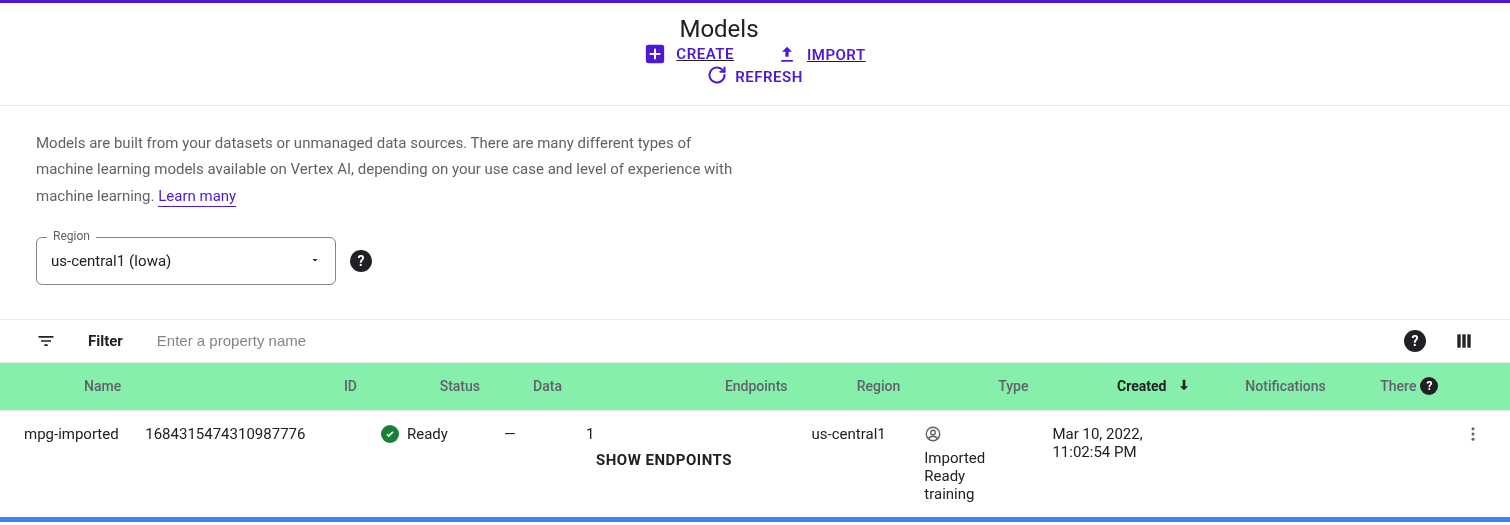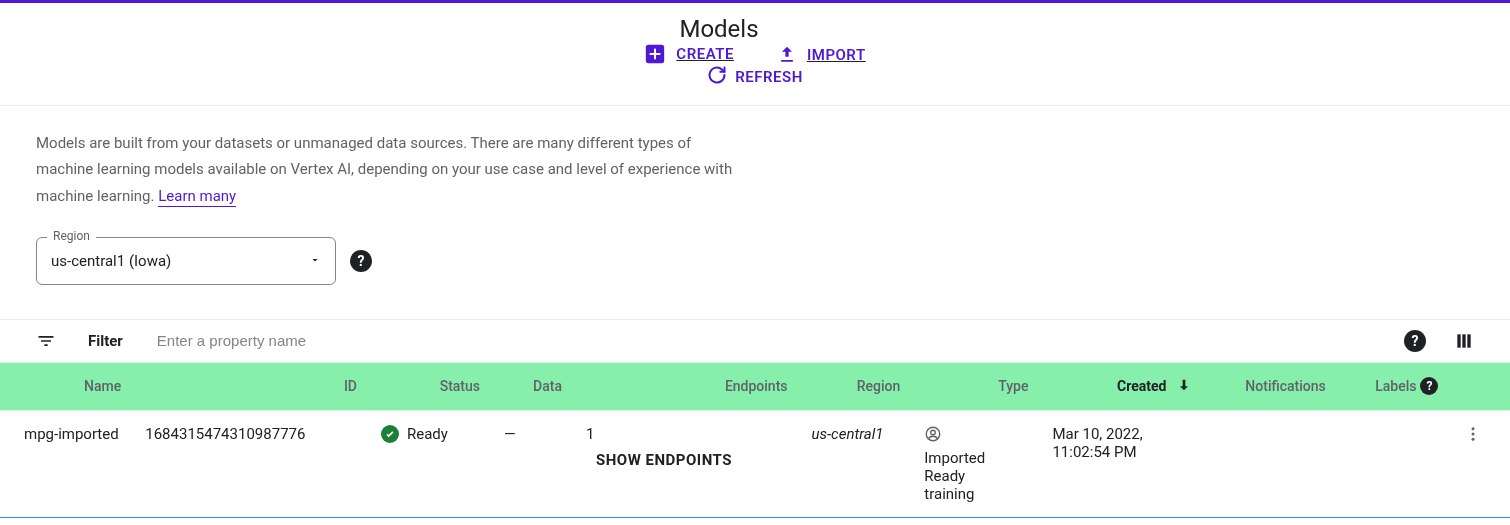--- a/index.html
+++ b/index.html
@@ -143,21 +143,21 @@
   table.models thead th.sorted {
     color: #202124;
     font-weight: 700;
   }
   table.models thead th:first-child { padding-left: 24px; }
   table.models tbody td {
     vertical-align: top;
     padding: 14px 12px;
     font-size: 15px;
     color: #202124;
-    border-bottom: 1px solid #3b82f6;
+    border-bottom: 5px solid #3b82f6;
   }
   table.models tbody td:first-child { padding-left: 24px; }
   .status-cell { display: flex; align-items: center; gap: 8px; }
   .status-dot {
     width: 18px; height: 18px; border-radius: 50%;
     background: #188038;
     display: inline-flex; align-items: center; justify-content: center;
   }
   .status-dot svg { display: block; }
   .endpoints-cell .count { margin-bottom: 8px; }
@@ -269,21 +269,21 @@
           <span class="sort-arrow">
             <svg width="16" height="16" viewBox="0 0 24 24" fill="#202124">
                 <path d="M12 20l-6-6h4V4h4v10h4z"></path>
               </svg>
           </span>
         </span>
       </th>
       <th style="width:130px">Notifications</th>
       <th style="width:110px">
         <span class="th-flex">
-          <span>Labels</span>
+          <span>There</span>
           <span class="help-circle" style="width:18px;height:18px;font-size:12px">?</span>
         </span>
       </th>
       <th style="width:50px"></th>
     </tr>
   </thead>
   <tbody>
     <tr>
       <td style="max-width:100px;">mpg-imported</td>
       <td>1684315474310987776</td>
@@ -295,21 +295,21 @@
               </svg>
           </span>
           <span>Ready</span>
         </div>
       </td>
       <td>—</td>
       <td class="endpoints-cell">
         <div class="count">1</div>
         <span class="show-endpoints">SHOW ENDPOINTS</span>
       </td>
-      <td style="max-width:80px;font-style:italic;">us-central1</td>
+      <td style="max-width:80px;">us-central1</td>
       <td class="type-cell">
         <span class="type-icon">
           <svg width="18" height="18" viewBox="0 0 24 24" fill="none" stroke="#5f6368" stroke-width="1.8">
               <circle cx="12" cy="12" r="9"></circle>
               <circle cx="12" cy="10" r="3"></circle>
               <path d="M5.5 19c1.5-3 4-4 6.5-4s5 1 6.5 4"></path>
             </svg>
         </span>
         <div style="max-width:90px;">Imported Ready training</div>
       </td>

